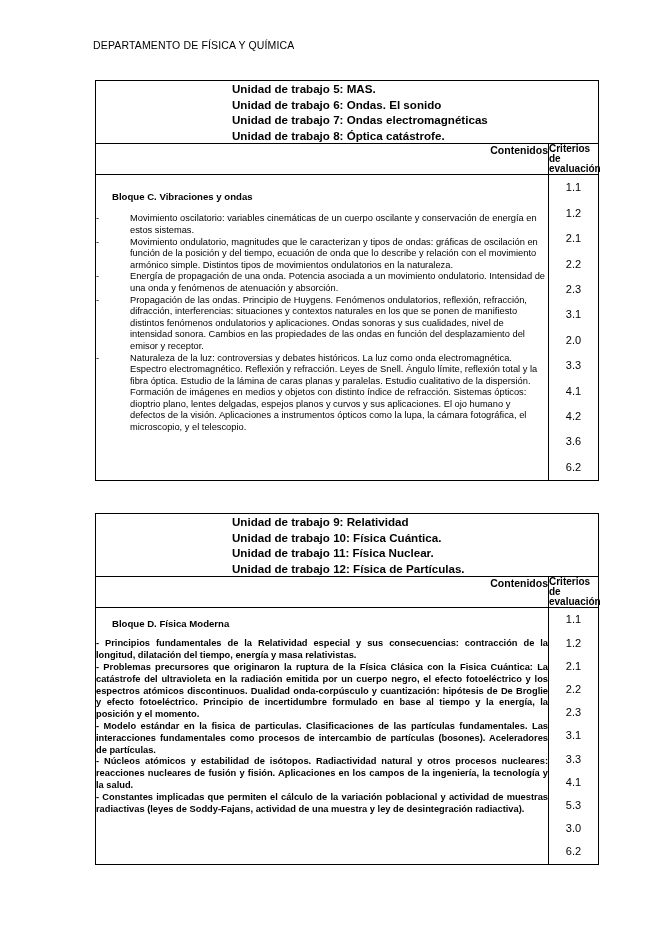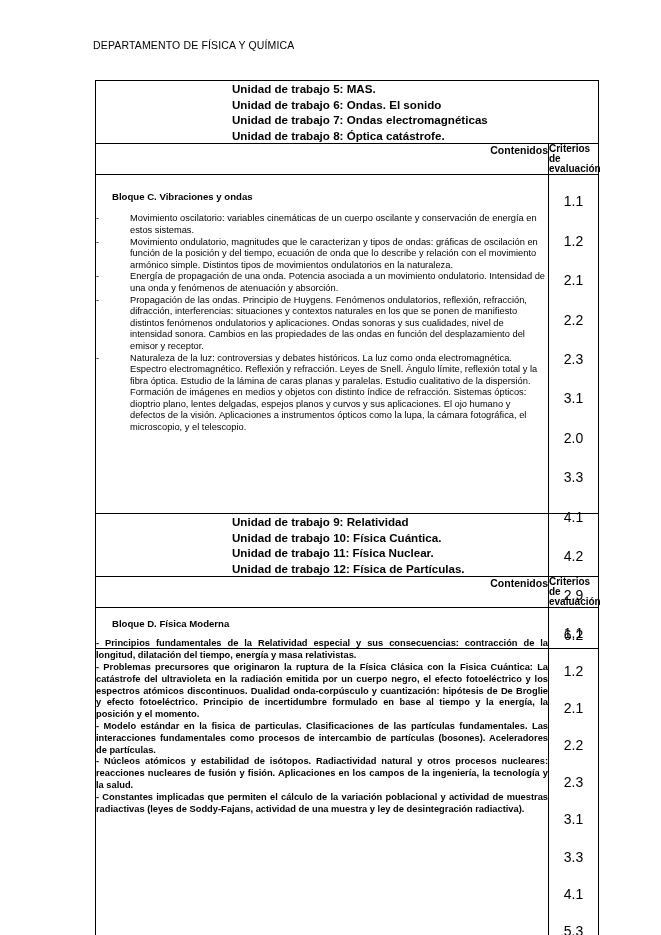--- a/index.html
+++ b/index.html
@@ -139,23 +139,22 @@
     text-align: justify;
     text-justify: inter-word;
   }
 
   .crit-list {
     margin: 0;
     padding: 0;
     list-style: none;
   }
   .crit-list li {
-    font-size: 14px;
+    font-size: 11px;
     text-align: center;
-    margin-top: 14px;
   }
 
   .t1 .crit-list li { line-height: 25.4px; }
   .t2 .crit-list li { line-height: 23.2px; }
 
   .spacer-top-1 { height: 16px; }
   .spacer-mid-1 { height: 11px; }
   .spacer-top-2 { height: 10px; }
   .spacer-mid-2 { height: 9px; }
 </style>
@@ -205,21 +204,21 @@
             <li>1.1</li>
             <li>1.2</li>
             <li>2.1</li>
             <li>2.2</li>
             <li>2.3</li>
             <li>3.1</li>
             <li>2.0</li>
             <li>3.3</li>
             <li>4.1</li>
             <li>4.2</li>
-            <li>2.9</li>
+            <li>3.6</li>
             <li>6.2</li>
           </ul>
         </td>
       </tr>
     </tbody>
   </table>
 
   <table class="unit-table t2">
     <colgroup>
       <col class="col-contenidos">

